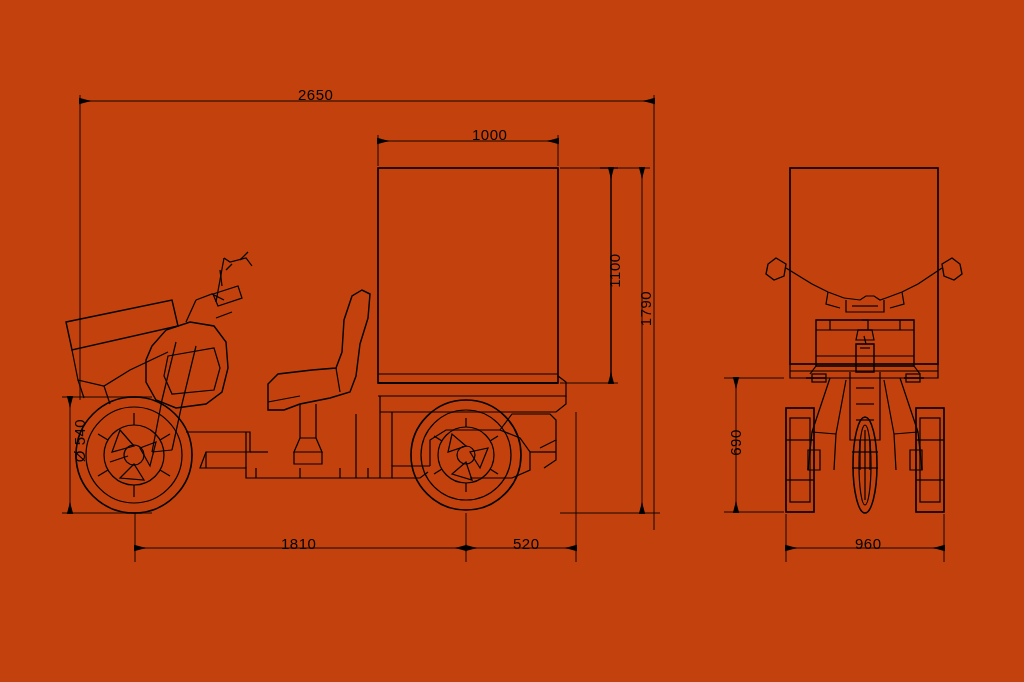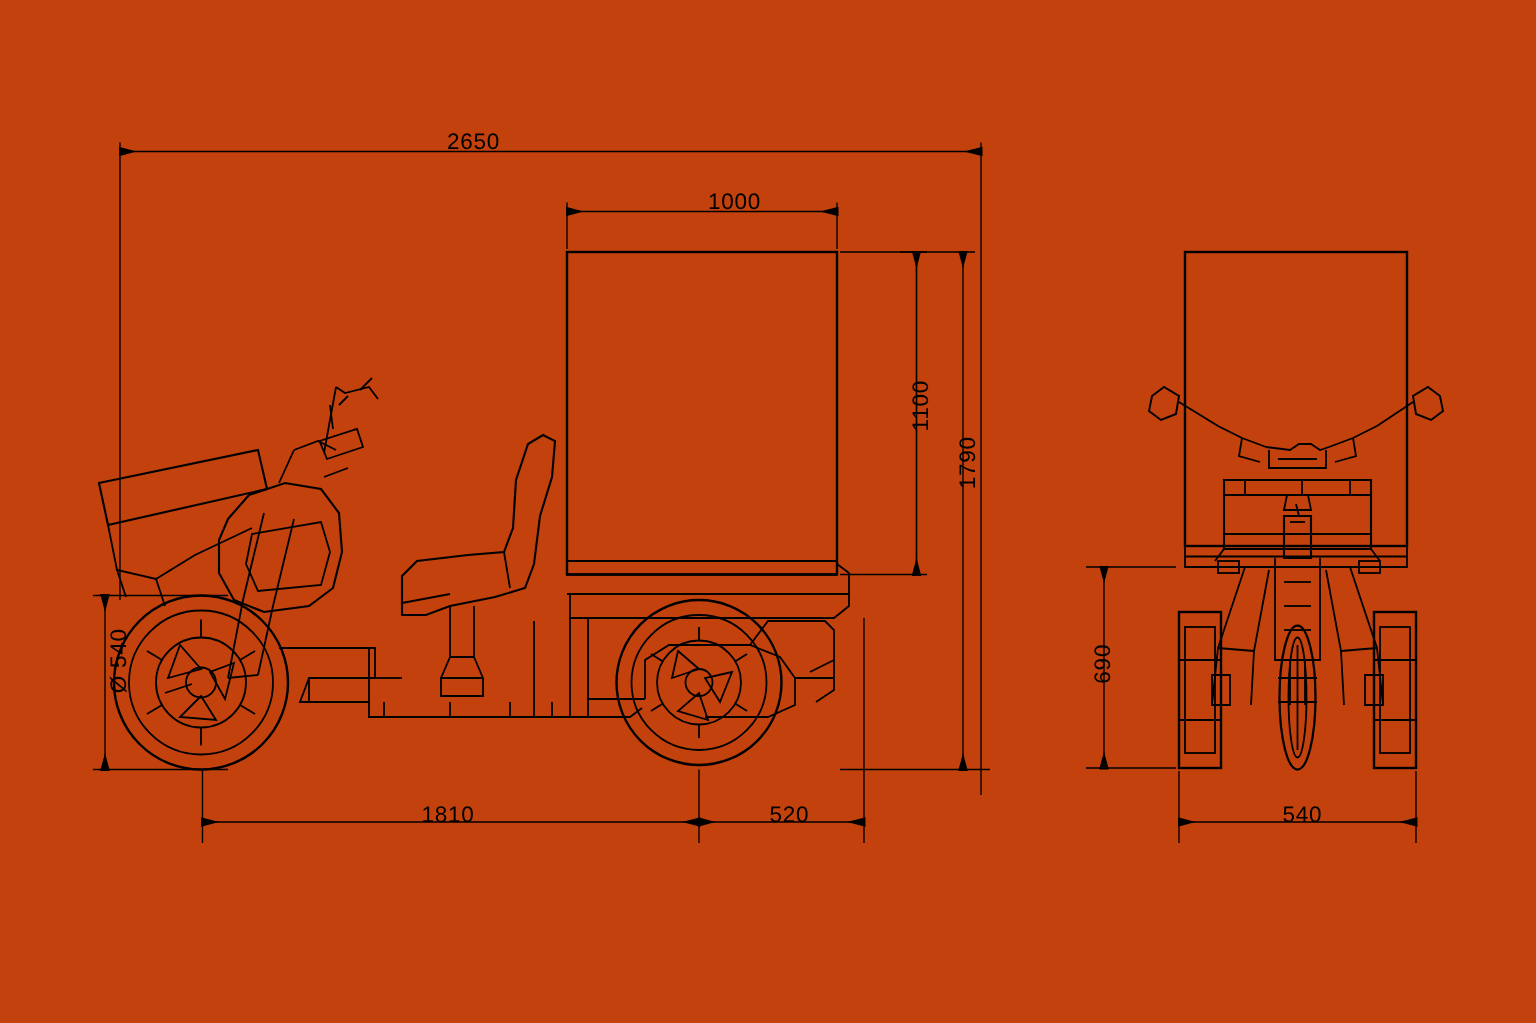--- a/index.html
+++ b/index.html
@@ -266,15 +266,15 @@
   </svg>
 
   <div class="dimlabel lbl-2650">2650</div>
   <div class="dimlabel lbl-1000">1000</div>
   <div class="dimlabel vert lbl-1100">1100</div>
   <div class="dimlabel vert lbl-1790">1790</div>
   <div class="dimlabel vert lbl-540">Ø 540</div>
   <div class="dimlabel lbl-1810">1810</div>
   <div class="dimlabel lbl-520">520</div>
   <div class="dimlabel vert lbl-690">690</div>
-  <div class="dimlabel lbl-960">540</div>
+  <div class="dimlabel lbl-960">960</div>
 
 </div>
 
 </body></html>

